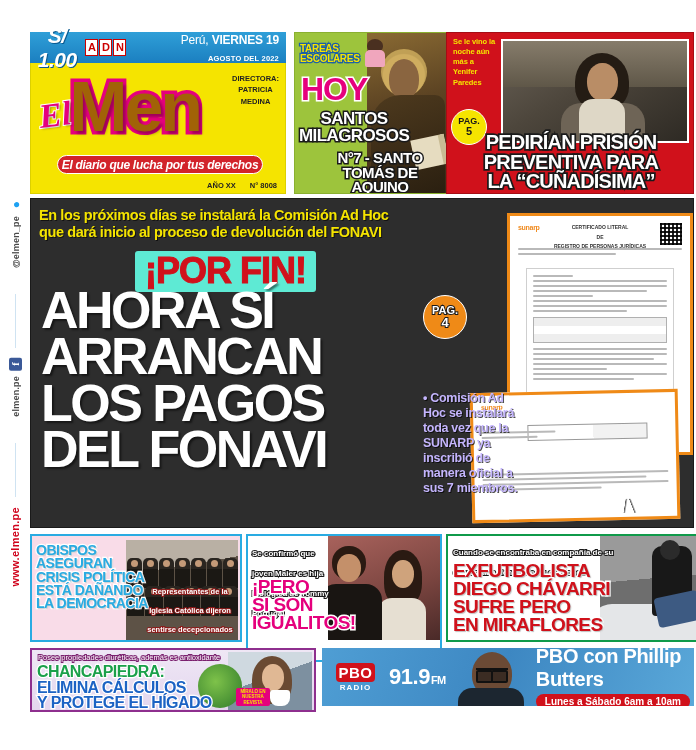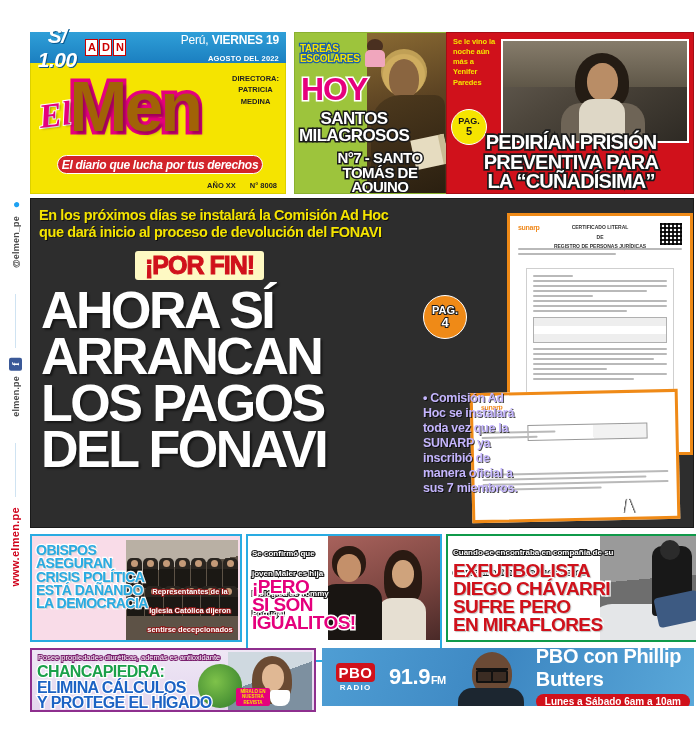--- a/index.html
+++ b/index.html
@@ -252,23 +252,23 @@
     overflow: hidden;
   }
   .kicker {
     position: absolute; left: 8px; top: 8px; width: 424px;
     font-size: 14.5px; font-weight: bold; color: #f5e400;
     line-height: 1.14; letter-spacing: -.4px;
     text-shadow: 1px 1px 0 rgba(0,0,0,.6);
   }
   .porfin {
     position: absolute; left: 104px; top: 52px;
-    background: #fef9c3; border-radius: 3px;
+    background: #5eead4; border-radius: 3px;
     padding: 1px 10px 2px 10px;
-    font-size: 25px; font-weight: bold; color: #d0111b;
+    font-size: 36px; font-weight: bold; color: #d0111b;
     -webkit-text-stroke: 1px #d0111b; paint-order: stroke fill;
     letter-spacing: -1px; line-height: 1.05;
   }
   .mainhead {
     position: absolute; left: 10px; top: 88px; width: 410px;
     line-height: .89;
   }
   .mainhead span {
     display: block; font-size: 52px; font-weight: bold; color: #ffffff;
     letter-spacing: -2.5px;

